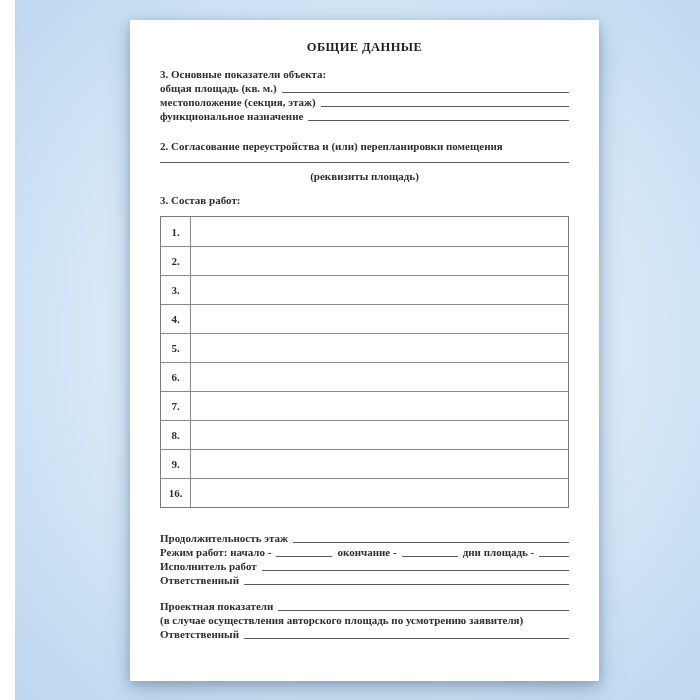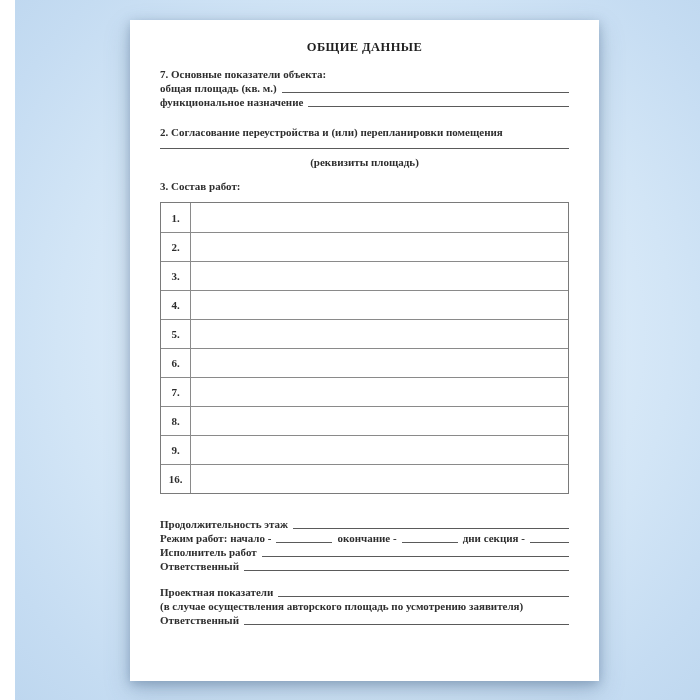--- a/index.html
+++ b/index.html
@@ -79,23 +79,27 @@
   .note-line { white-space: nowrap; }
 </style>
 </head>
 <body>
 
 <div class="stage">
   <div class="sheet">
 
     <div class="doc-title">ОБЩИЕ ДАННЫЕ</div>
 
-    <div class="s1-heading">7. Основные показатели объекта:</div>
+    <div class="s1-heading">3. Основные показатели объекта:</div>
     <div class="row">
       <span class="lbl">общая площадь (кв. м.)</span>
+      <span class="blank"></span>
+    </div>
+    <div class="row">
+      <span class="lbl">местоположение (секция, этаж)</span>
       <span class="blank"></span>
     </div>
     <div class="row">
       <span class="lbl">функциональное назначение</span>
       <span class="blank"></span>
     </div>
 
     <div class="s2-heading">2. Согласование переустройства и (или) перепланировки помещения</div>
     <div class="full-line"></div>
     <div class="caption">(реквизиты площадь)</div>
@@ -147,21 +151,21 @@
     <div class="details">
       <div class="row">
         <span class="lbl">Продолжительность этаж</span>
         <span class="blank"></span>
       </div>
       <div class="row">
         <span class="lbl">Режим работ: начало -</span>
         <span class="blank fixed"></span>
         <span class="lbl">окончание -</span>
         <span class="blank fixed"></span>
-        <span class="lbl">дни секция -</span>
+        <span class="lbl">дни площадь -</span>
         <span class="blank"></span>
       </div>
       <div class="row">
         <span class="lbl">Исполнитель работ</span>
         <span class="blank"></span>
       </div>
       <div class="row">
         <span class="lbl">Ответственный</span>
         <span class="blank"></span>
       </div>

